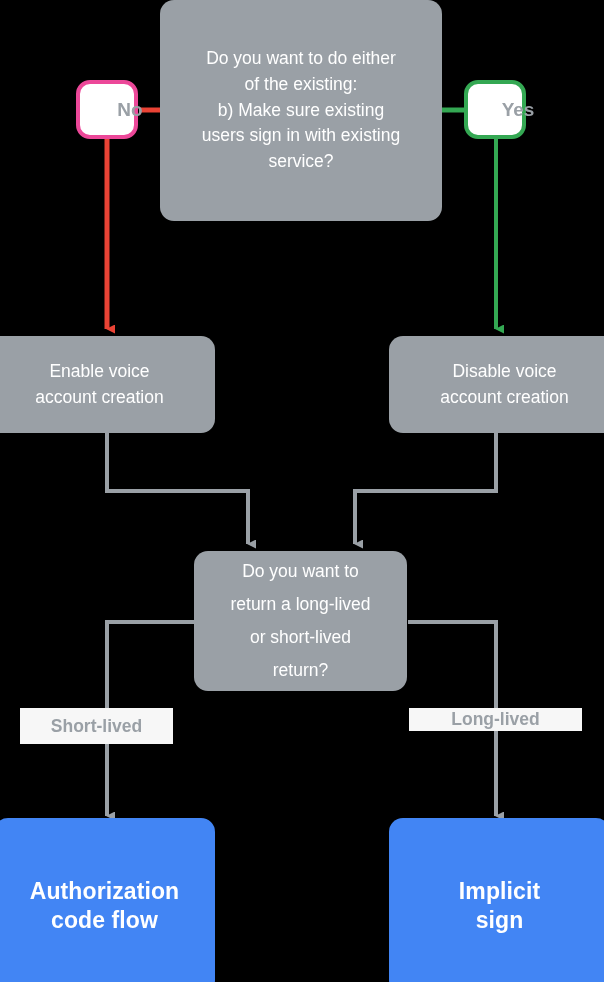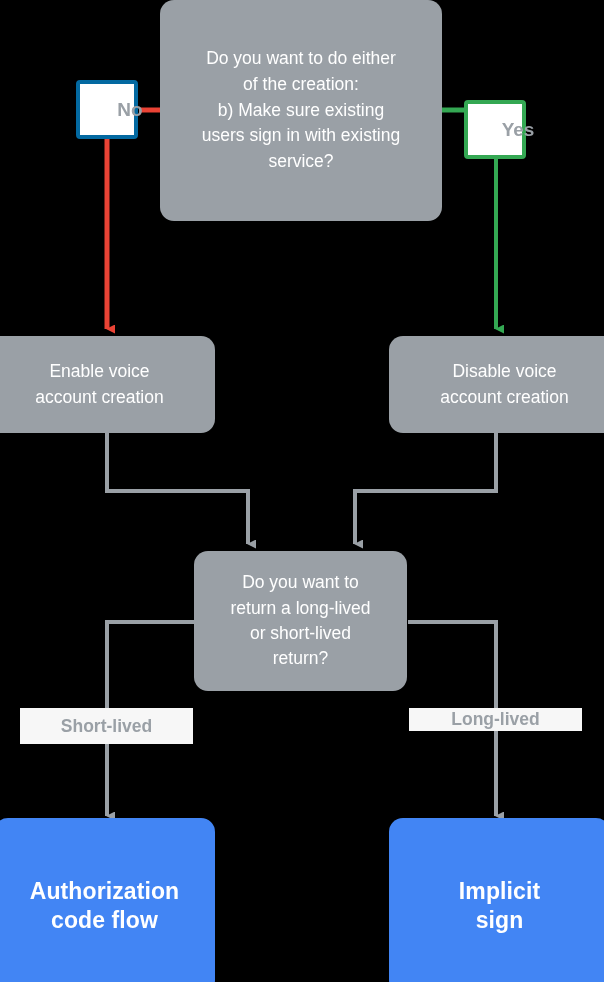--- a/index.html
+++ b/index.html
@@ -49,28 +49,28 @@
     color: #ffffff;
     font-size: 23px;
     font-weight: 700;
     line-height: 1.28;
     letter-spacing: .1px;
   }
 
   
   .badge {
     background: #ffffff;
-    border-radius: 4px;
+    border-radius: 14px;
     color: #9aa0a6;
     font-size: 19px;
     font-weight: 700;
-    border: 4px solid #0369a1;
+    border: 4px solid #ec4899;
     padding-left: 46px;
   }
-  .badge.yes { border-color: #34a853; margin-top: 20px; }
+  .badge.yes { border-color: #34a853; }
 
   
   .edge-label {
     background: #f7f7f7;
     color: #9aa0a6;
     font-size: 17.5px;
     font-weight: 700;
     border-radius: 0;
   }
 </style>
@@ -104,21 +104,21 @@
 
     <path d="M496,432 L496,491 L355,491 L355,544" fill="none" stroke="#9aa0a6" stroke-width="4" marker-end="url(#arrow-gray)"></path>
 
     <path d="M195,622 L107,622 L107,816" fill="none" stroke="#9aa0a6" stroke-width="4" marker-end="url(#arrow-gray)"></path>
 
     <path d="M408,622 L496,622 L496,816" fill="none" stroke="#9aa0a6" stroke-width="4" marker-end="url(#arrow-gray)"></path>
   </svg>
 
   <div class="node gray-box top-q" style="left:160px; top:0px; width:282px; height:221px; flex-direction:column;align-items:center;">
     <span>Do you want to do either</span>
-    <span>of the creation:</span>
+    <span>of the existing:</span>
     <span>b) Make sure existing</span>
     <span>users sign in with existing</span>
     <span>service?</span>
   </div>
 
   <div class="node badge no" style="left:76px; top:80px; width:62px; height:59px;">
     <span>No</span>
   </div>
 
   <div class="node badge yes" style="left:464px; top:80px; width:62px; height:59px;">
@@ -128,28 +128,28 @@
   <div class="node gray-box" style="left:-16px; top:336px; width:231px; height:97px; flex-direction:column;">
     <span>Enable voice</span>
     <span>account creation</span>
   </div>
 
   <div class="node gray-box" style="left:389px; top:336px; width:231px; height:97px; flex-direction:column;">
     <span>Disable voice</span>
     <span>account creation</span>
   </div>
 
-  <div class="node gray-box" style="left:194px; top:551px; width:213px; height:140px; flex-direction:column;">
+  <div class="node gray-box" style="left:194px; top:551px; width:213px; height:140px; flex-direction:column;justify-content:space-between;">
     <span>Do you want to</span>
     <span>return a long-lived</span>
     <span>or short-lived</span>
     <span>return?</span>
   </div>
 
-  <div class="node edge-label" style="left:20px; top:708px; width:173px; height:36px;">
+  <div class="node edge-label" style="left:20px; top:708px; width:153px; height:36px;">
     <span>Short-lived</span>
   </div>
 
   <div class="node edge-label" style="left:409px; top:708px; width:173px; height:23px;">
     <span>Long-lived</span>
   </div>
 
   <div class="node blue-box" style="left:-6px; top:818px; width:221px; height:176px; flex-direction:column;">
     <span>Authorization</span>
     <span>code flow</span>

